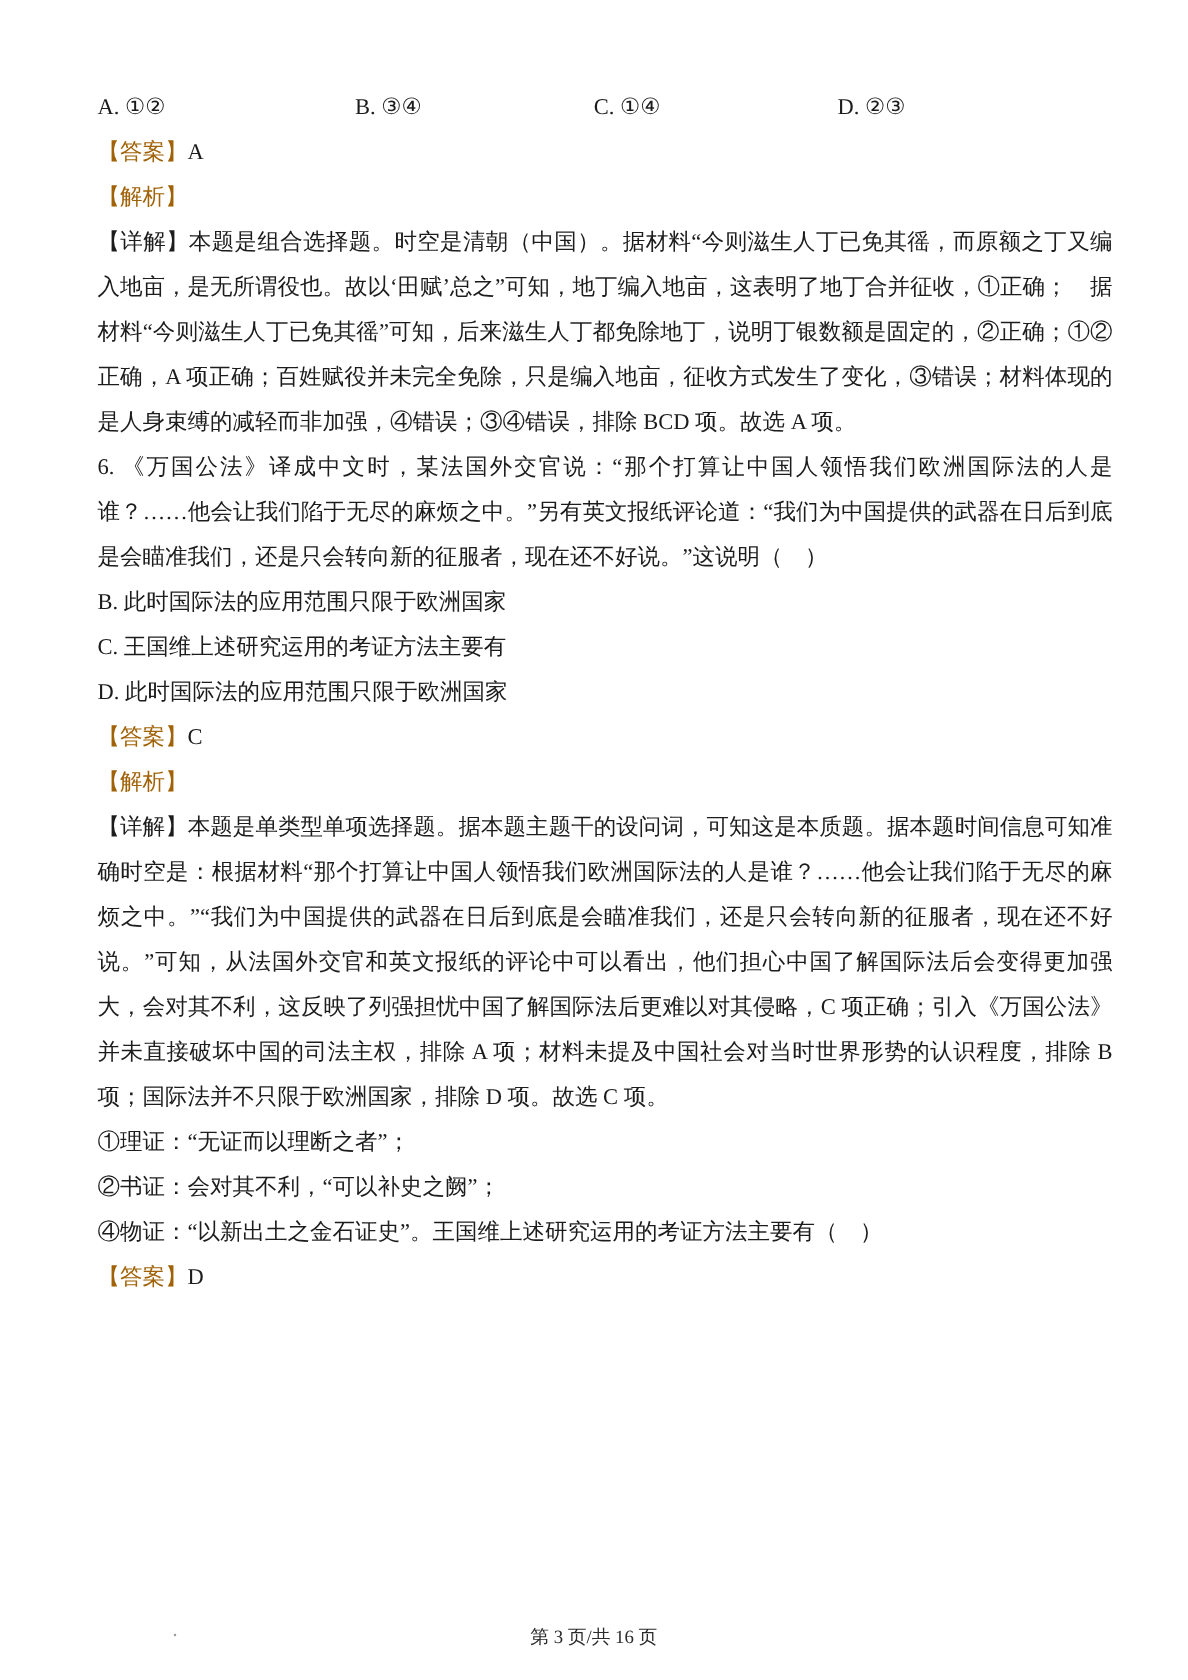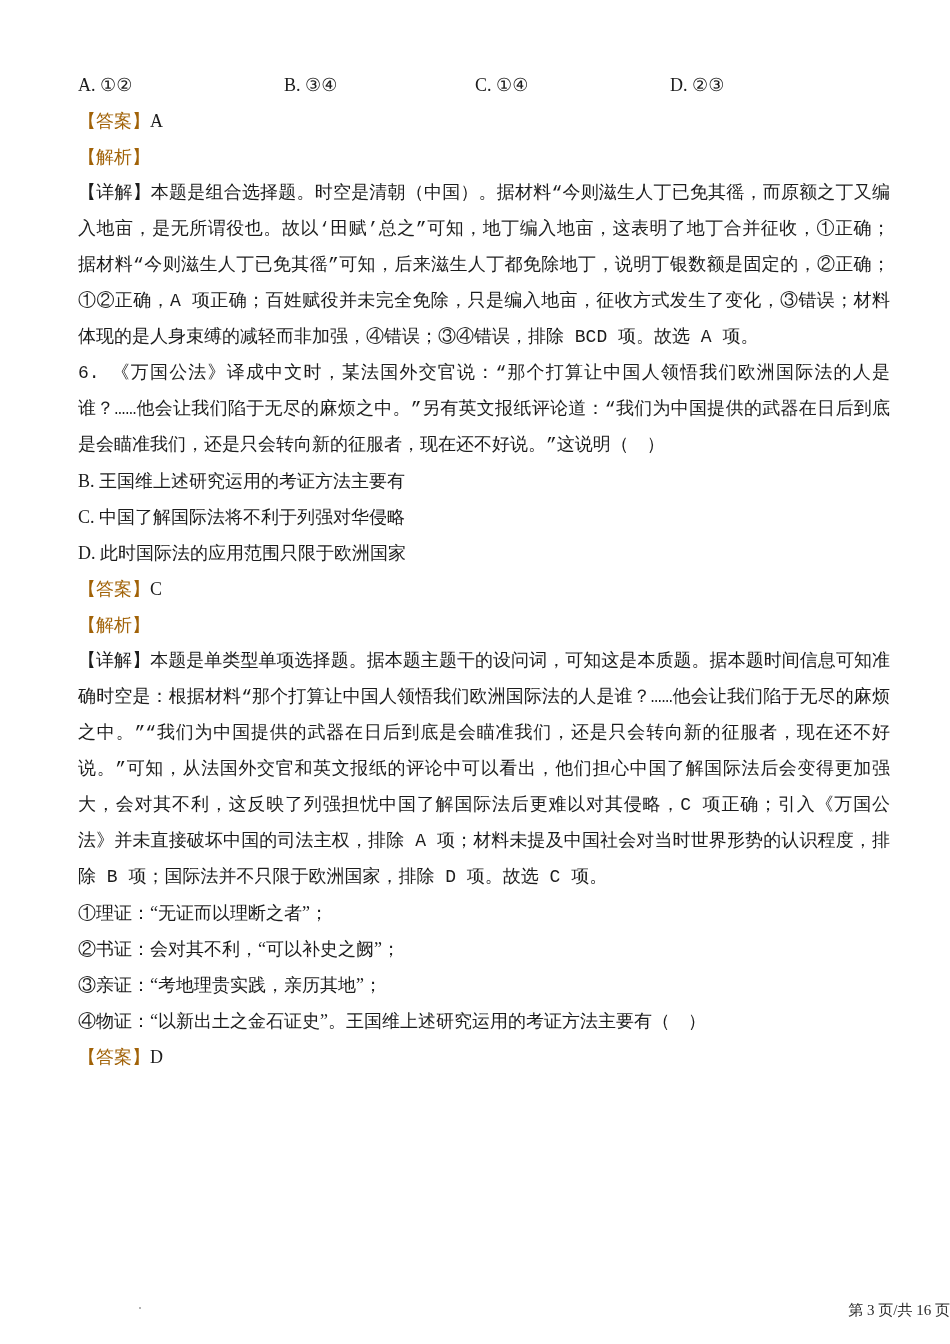--- a/index.html
+++ b/index.html
@@ -19,33 +19,32 @@
   .content {
     position: absolute;
     left: 78px; top: 67px;
     width: 812px;
     font-size: 18px;
     line-height: 36px;
   }
   .para {
     text-align: justify;
     word-break: break-all;
-    font-family: Liberation Mono, monospace;
   }
   .options-row {
     display: grid;
     grid-template-columns: 206px 191px 195px auto;
   }
   .blue { color: #a16207; }
   .answer-value { color: #1c1c1c; }
   .footer {
     position: absolute;
     left: 0; top: 1292px;
     width: 950px;
-    text-align: right;
+    text-align: center;
     font-size: 15px;
     line-height: 36px;
     color: #2a2a2a;
   }
   .stray-dot {
     position: absolute;
     left: 139px; top: 1307px;
     width: 2px; height: 2px;
     background: #9a9a9a;
     border-radius: 50%;
@@ -59,27 +58,26 @@
       <div class="options-row">
         <span>A. ①②</span>
         <span>B. ③④</span>
         <span>C. ①④</span>
         <span>D. ②③</span>
       </div>
       <div><span class="blue">【答案】</span><span class="answer-value">A</span></div>
       <div class="blue">【解析】</div>
       <div class="para">【详解】本题是组合选择题。时空是清朝（中国）。据材料“今则滋生人丁已免其徭，而原额之丁又编入地亩，是无所谓役也。故以‘田赋’总之”可知，地丁编入地亩，这表明了地丁合并征收，①正确；　据材料“今则滋生人丁已免其徭”可知，后来滋生人丁都免除地丁，说明丁银数额是固定的，②正确；①②正确，A 项正确；百姓赋役并未完全免除，只是编入地亩，征收方式发生了变化，③错误；材料体现的是人身束缚的减轻而非加强，④错误；③④错误，排除 BCD 项。故选 A 项。</div>
       <div class="para">6. 《万国公法》译成中文时，某法国外交官说：“那个打算让中国人领悟我们欧洲国际法的人是谁？……他会让我们陷于无尽的麻烦之中。”另有英文报纸评论道：“我们为中国提供的武器在日后到底是会瞄准我们，还是只会转向新的征服者，现在还不好说。”这说明（　）</div>
-      <div>B. 王国维上述研究运用的考证方法主要有</div>
-      <div>C. 中国了解国际法将不利于列强对华侵略</div>
+      <div>B. 此时国际法的应用范围只限于欧洲国家</div>
+      <div>C. 王国维上述研究运用的考证方法主要有</div>
       <div>D. 此时国际法的应用范围只限于欧洲国家</div>
       <div><span class="blue">【答案】</span><span class="answer-value">C</span></div>
       <div class="blue">【解析】</div>
       <div class="para">【详解】本题是单类型单项选择题。据本题主题干的设问词，可知这是本质题。据本题时间信息可知准确时空是：根据材料“那个打算让中国人领悟我们欧洲国际法的人是谁？……他会让我们陷于无尽的麻烦之中。”“我们为中国提供的武器在日后到底是会瞄准我们，还是只会转向新的征服者，现在还不好说。”可知，从法国外交官和英文报纸的评论中可以看出，他们担心中国了解国际法后会变得更加强大，会对其不利，这反映了列强担忧中国了解国际法后更难以对其侵略，C 项正确；引入《万国公法》并未直接破坏中国的司法主权，排除 A 项；材料未提及中国社会对当时世界形势的认识程度，排除 B 项；国际法并不只限于欧洲国家，排除 D 项。故选 C 项。</div>
       <div>①理证：“无证而以理断之者”；</div>
       <div>②书证：会对其不利，“可以补史之阙”；</div>
-      <div>③亲证：“考地理贵实践，亲历其地”；</div>
       <div>④物证：“以新出土之金石证史”。王国维上述研究运用的考证方法主要有（　）</div>
       <div><span class="blue">【答案】</span><span class="answer-value">D</span></div>
     </div>
   <div class="stray-dot"></div>
   <div class="footer">第 3 页/共 16 页</div>
 </div>
 
 </body></html>

